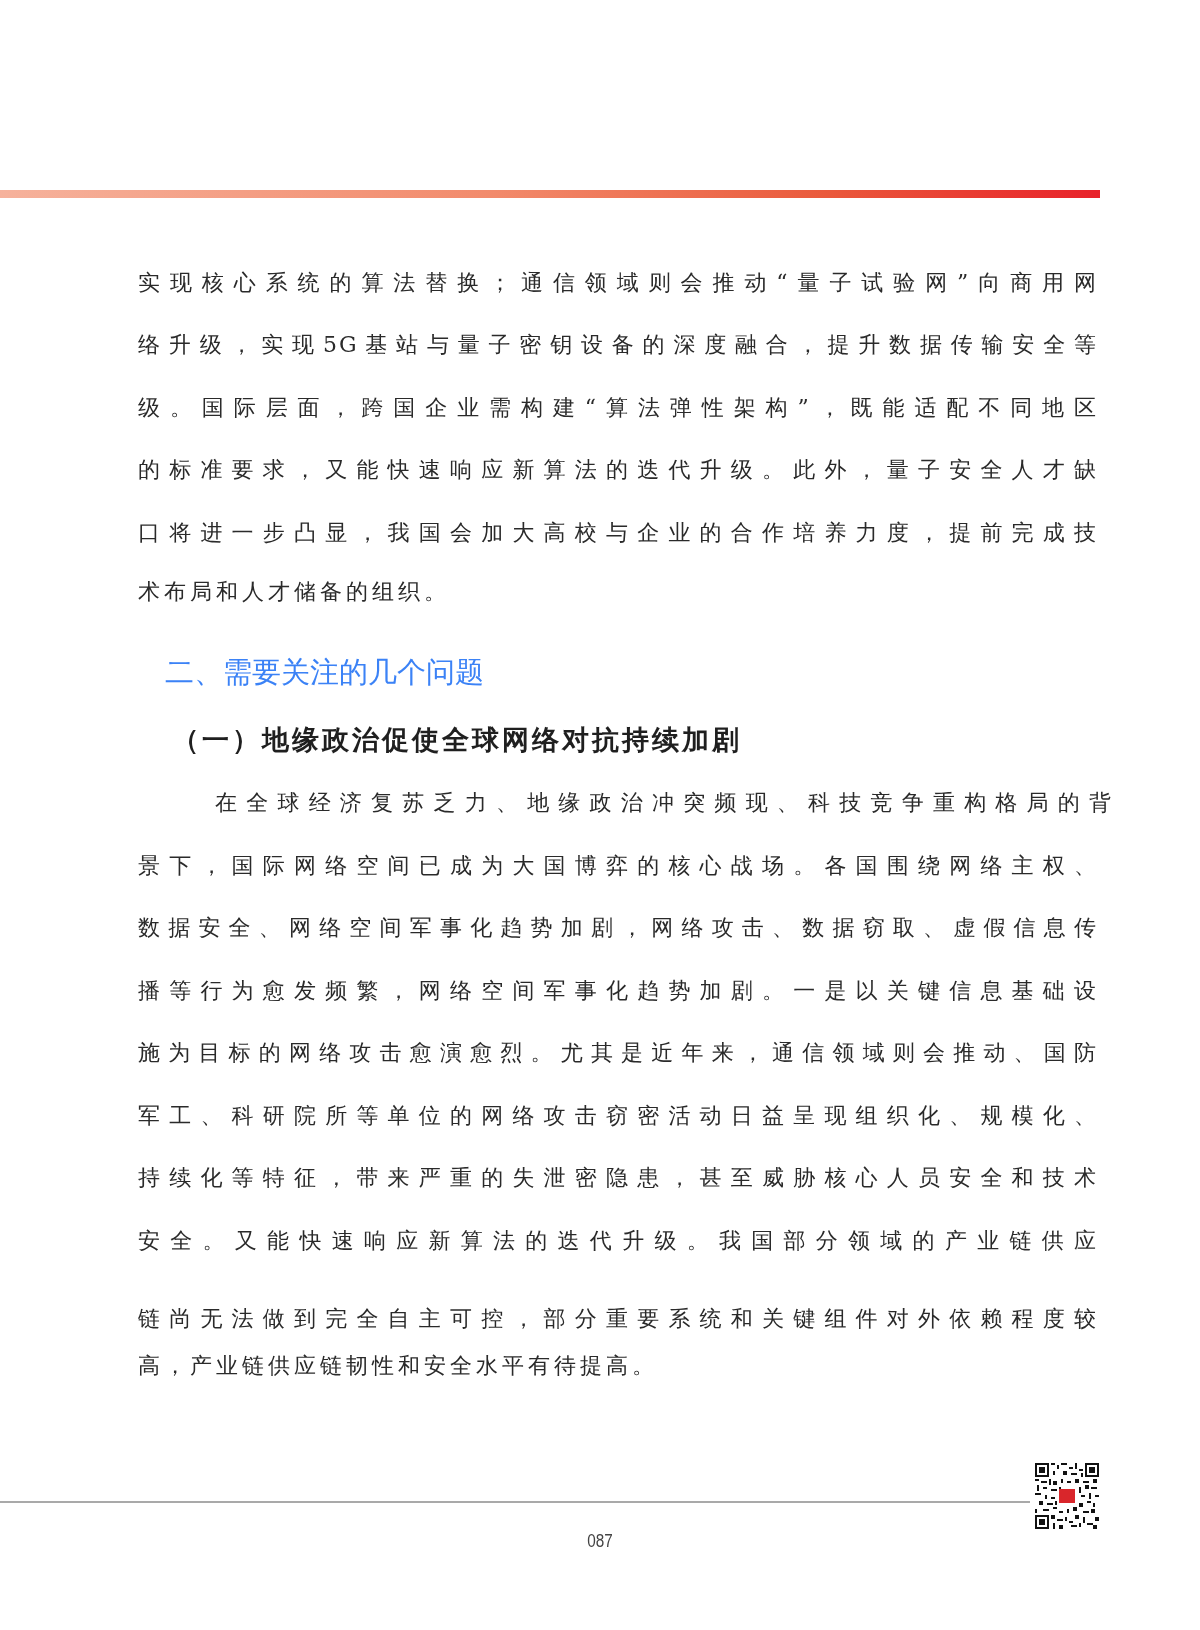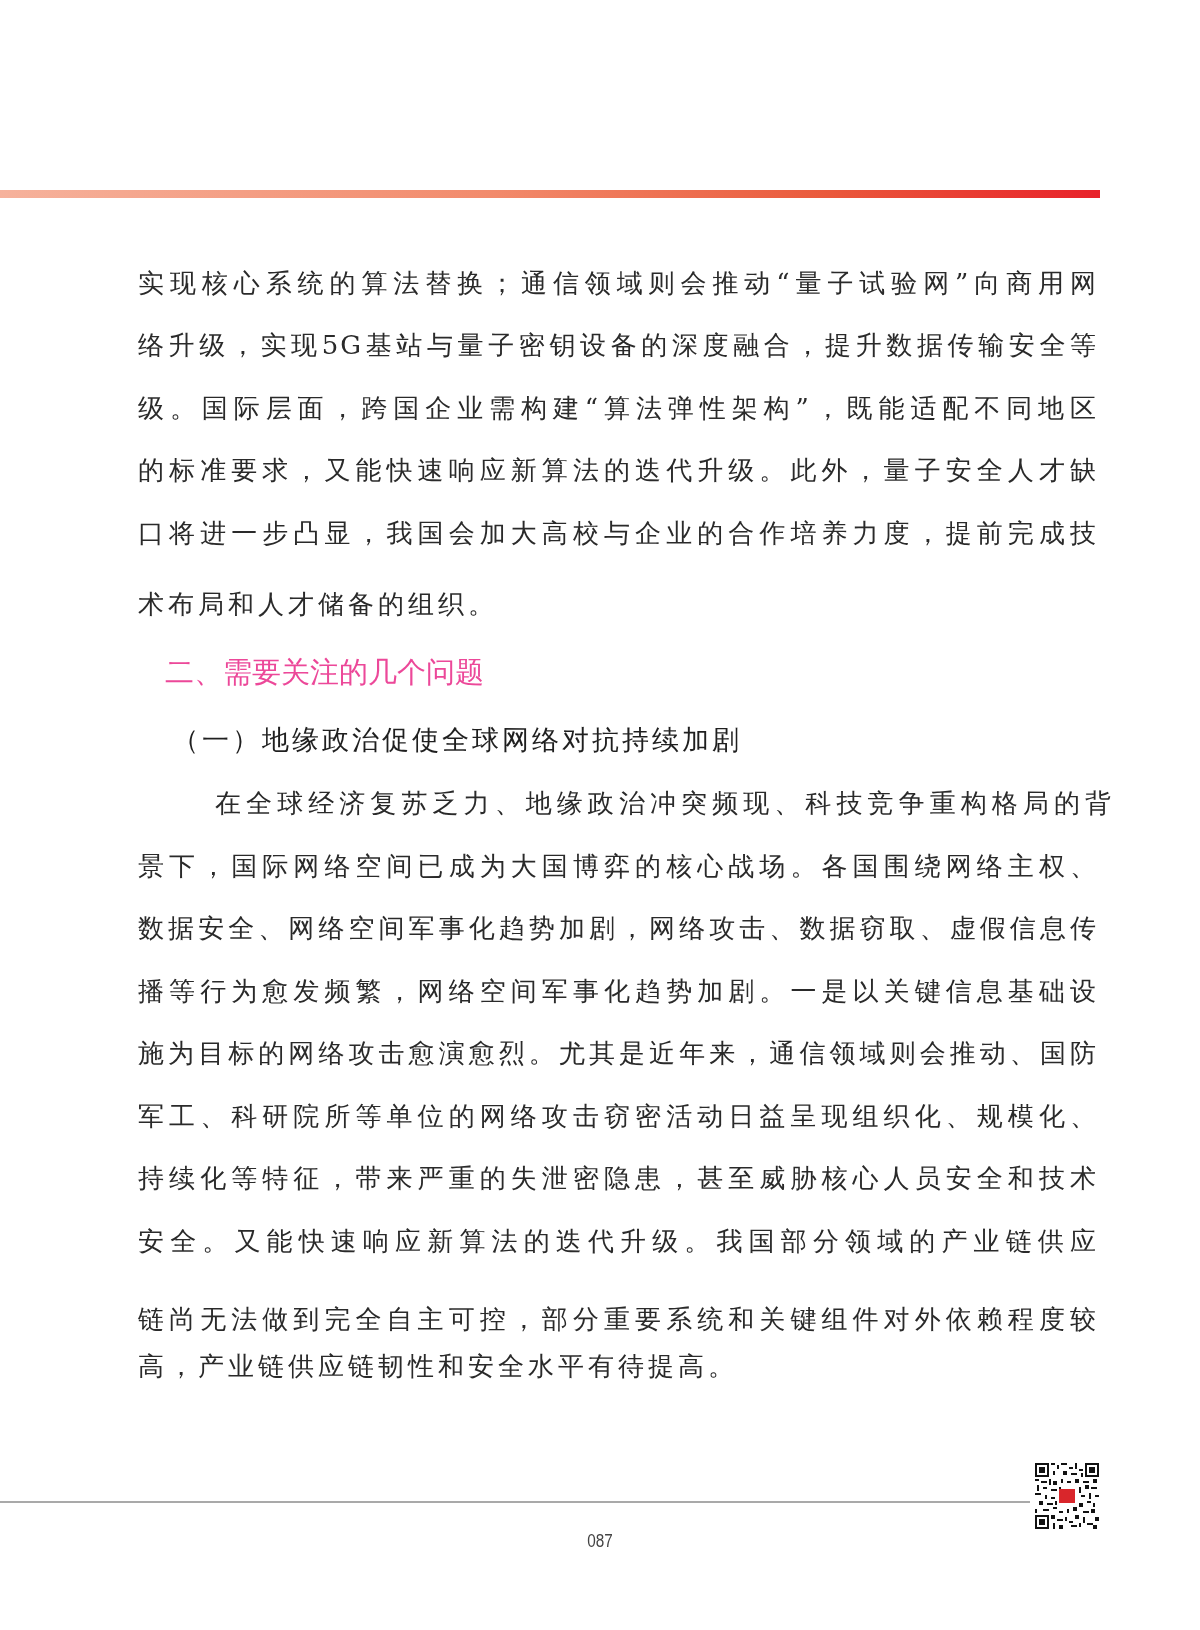--- a/index.html
+++ b/index.html
@@ -1,44 +1,44 @@
 <!DOCTYPE html>
 <html><head>
 <meta charset="utf-8">
 <style>
   html, body { margin:0; padding:0; background:#ffffff; }
   body { width:1200px; height:1630px; position:relative; overflow:hidden;
          font-family:"DejaVu Serif", "Liberation Serif", serif; color:#2a2a2a; }
   .top-bar { position:absolute; left:0; top:190px; width:1100px; height:8px;
              background:linear-gradient(to right, #f6b29c 0%, #f28a6b 45%, #ea5a3c 75%, #e8222a 100%); }
-  .line { position:absolute; left:138px; width:960px; height:40px; font-size:26px; line-height:40px;
+  .line { position:absolute; left:138px; width:960px; height:40px; font-size:22px; line-height:40px;
           white-space:nowrap; text-align:justify; text-align-last:justify; letter-spacing:2px; }
   .line.last { text-align-last:left; letter-spacing:4px; }
   .line.indent { left:200px; width:898px; }
   .h2 { position:absolute; left:165px; top:650px; font-family:"DejaVu Sans", "Liberation Sans", sans-serif;
-        font-size:29px; line-height:44px; color:#ec4899; font-weight:500; letter-spacing:0px; }
-  .h3 { position:absolute; left:172px; top:718px; font-size:27px; line-height:44px; font-weight:normal;
+        font-size:29px; line-height:44px; color:#3b82f6; font-weight:500; letter-spacing:0px; }
+  .h3 { position:absolute; left:172px; top:718px; font-size:27px; line-height:44px; font-weight:bold;
         color:#1f1f1f; letter-spacing:3px; }
   .footer-rule { position:absolute; left:0; top:1501px; width:1030px; height:2px; background:#a9a9a9; }
   .qr { position:absolute; left:1035px; top:1463px; width:64px; height:66px; }
   .page-num { position:absolute; left:0; width:1200px; top:1531px; text-align:center;
               font-family:"Liberation Sans", sans-serif; font-size:18px; color:#444; transform:scaleX(0.85); }
 </style>
 </head>
 <body>
 
 <div class="top-bar"></div>
 
 <div>
   <div class="line" style="top:263px;">实现核心系统的算法替换；通信领域则会推动“量子试验网”向商用网</div>
   <div class="line" style="top:325px;">络升级，实现5G基站与量子密钥设备的深度融合，提升数据传输安全等</div>
   <div class="line" style="top:388px;">级。国际层面，跨国企业需构建“算法弹性架构”，既能适配不同地区</div>
   <div class="line" style="top:450px;">的标准要求，又能快速响应新算法的迭代升级。此外，量子安全人才缺</div>
   <div class="line" style="top:513px;">口将进一步凸显，我国会加大高校与企业的合作培养力度，提前完成技</div>
-  <div class="line last" style="top:584px;">术布局和人才储备的组织。</div>
+  <div class="line last" style="top:572px;">术布局和人才储备的组织。</div>
 </div>
 
 <div class="h2">二、需要关注的几个问题</div>
 <div class="h3">（一）地缘政治促使全球网络对抗持续加剧</div>
 
 <div>
   <div class="line indent" style="top:783px;margin-left:15px;">在全球经济复苏乏力、地缘政治冲突频现、科技竞争重构格局的背</div>
   <div class="line" style="top:846px;">景下，国际网络空间已成为大国博弈的核心战场。各国围绕网络主权、</div>
   <div class="line" style="top:908px;">数据安全、网络空间军事化趋势加剧，网络攻击、数据窃取、虚假信息传</div>
   <div class="line" style="top:971px;">播等行为愈发频繁，网络空间军事化趋势加剧。一是以关键信息基础设</div>

